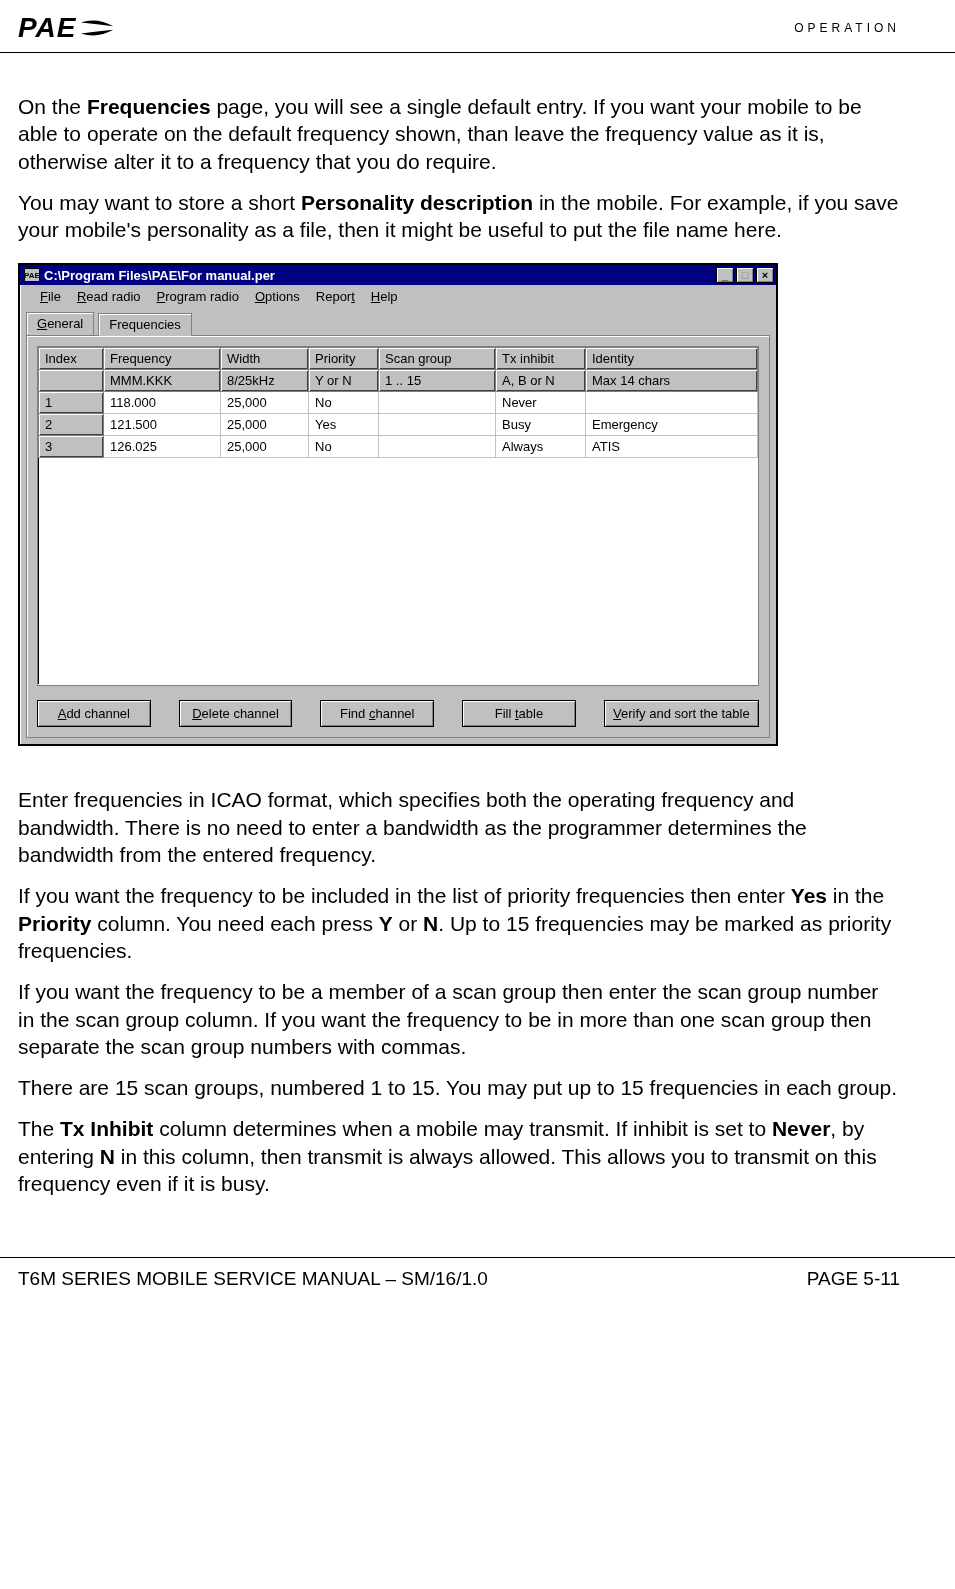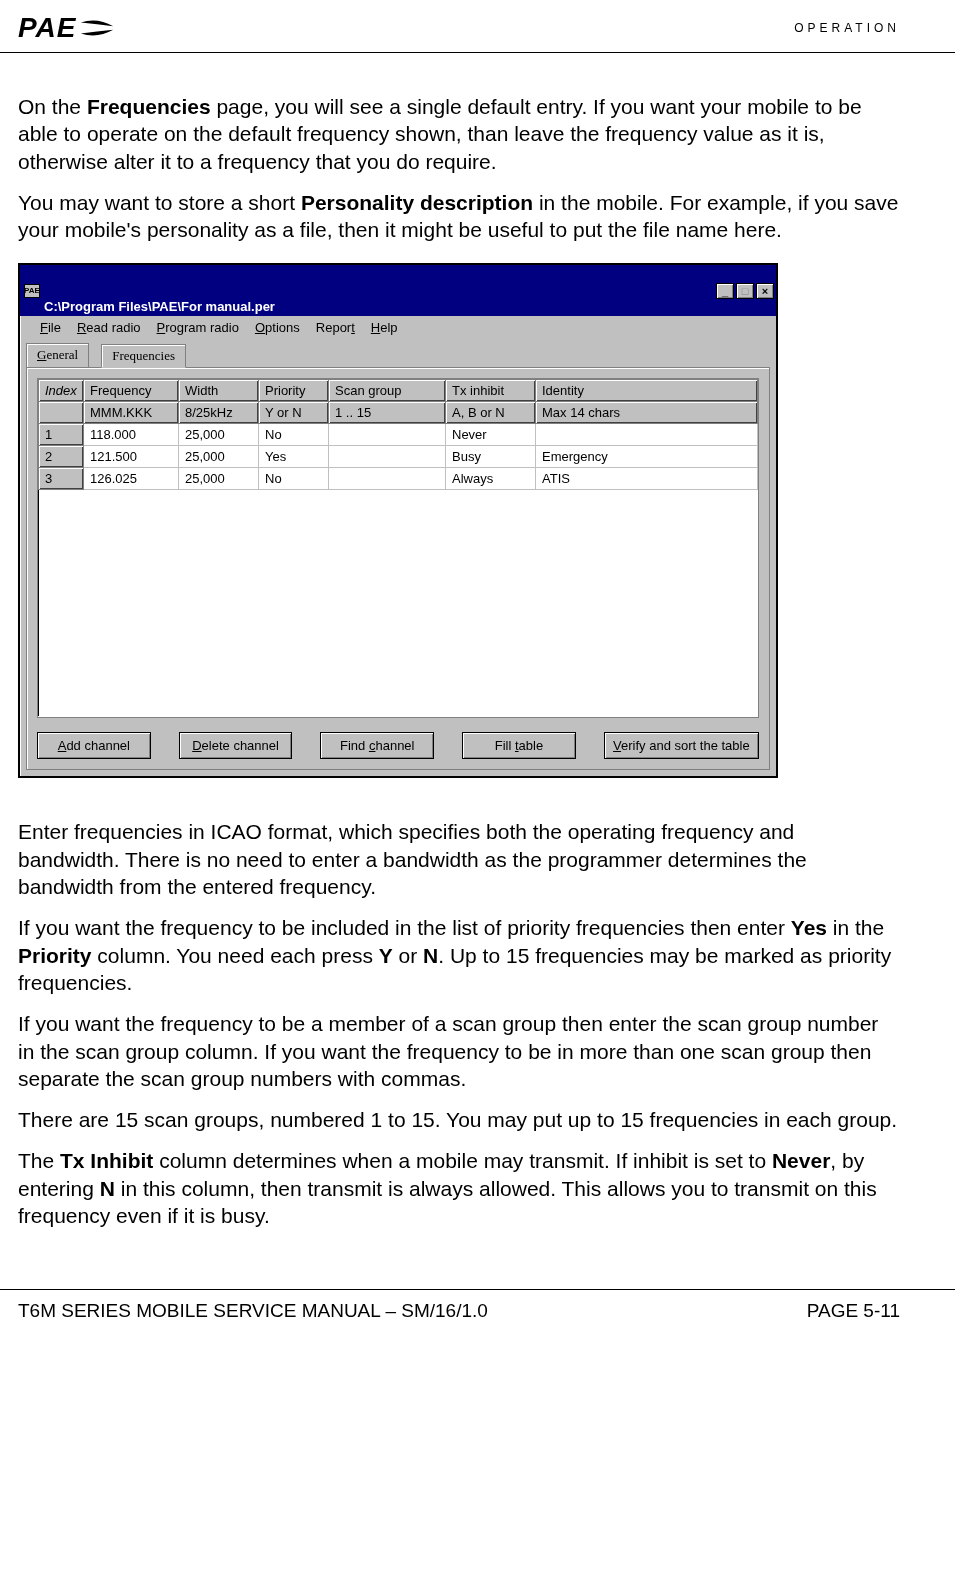--- a/index.html
+++ b/index.html
@@ -68,21 +68,21 @@
   }
   .titlebar-icon {
     width: 16px; height: 14px;
     background: #c0c0c0;
     border: 1px solid #000;
     margin-right: 4px;
     font-size: 8px;
     display:flex;align-items:center;justify-content:center;
     color:#000;
   }
-  .titlebar-text { flex: 1; margin-top: 32px; }
+  .titlebar-text { flex: 1; }
   .win-btn {
     width: 18px; height: 16px;
     background: #c0c0c0;
     border: 1px solid #000;
     box-shadow: inset 1px 1px 0 #fff, inset -1px -1px 0 #808080;
     margin-left: 2px;
     font-size: 11px;
     font-weight:bold;
     display:flex;align-items:center;justify-content:center;
     color:#000;
@@ -97,24 +97,23 @@
   .menubar u { text-decoration: underline; }
   .tabbar {
     display: flex;
     padding: 4px 6px 0 6px;
   }
   .tab {
     padding: 3px 10px;
     border: 1px solid #808080;
     border-bottom: none;
     background: #c0c0c0;
-    margin-right: 12px;
+    margin-right: 4px;
     box-shadow: inset 1px 1px 0 #fff;
     cursor: default;
-    font-family: Liberation Serif, serif;
   }
   .tab.active {
     background: #c0c0c0;
     position: relative;
     top: 1px;
     border-bottom: 1px solid #c0c0c0;
   }
   .tabcontent {
     margin: 0 6px 6px 6px;
     border: 1px solid #808080;
@@ -177,23 +176,23 @@
   .btn95 u{text-decoration:underline;}
 
   .page-footer {
     display:flex;
     justify-content: space-between;
     padding: 10px 55px 20px 18px;
     border-top: 1.5px solid #000;
     margin-top: 60px;
     font-size: 19px;
   }
-  .col-index{width:45px;font-style:italic;}
-  .col-freq{width:95px;}
-  .col-width{width:80px;}
+  .col-index{width:65px;}
+  .col-freq{width:117px;}
+  .col-width{width:88px;}
   .col-pri{width:70px;}
   .col-scan{width:117px;}
   .col-tx{width:90px;}
 </style>
 </head>
 <body>
 
 <div class="page-header">
   <div class="logo">
     <span>PAE</span>

